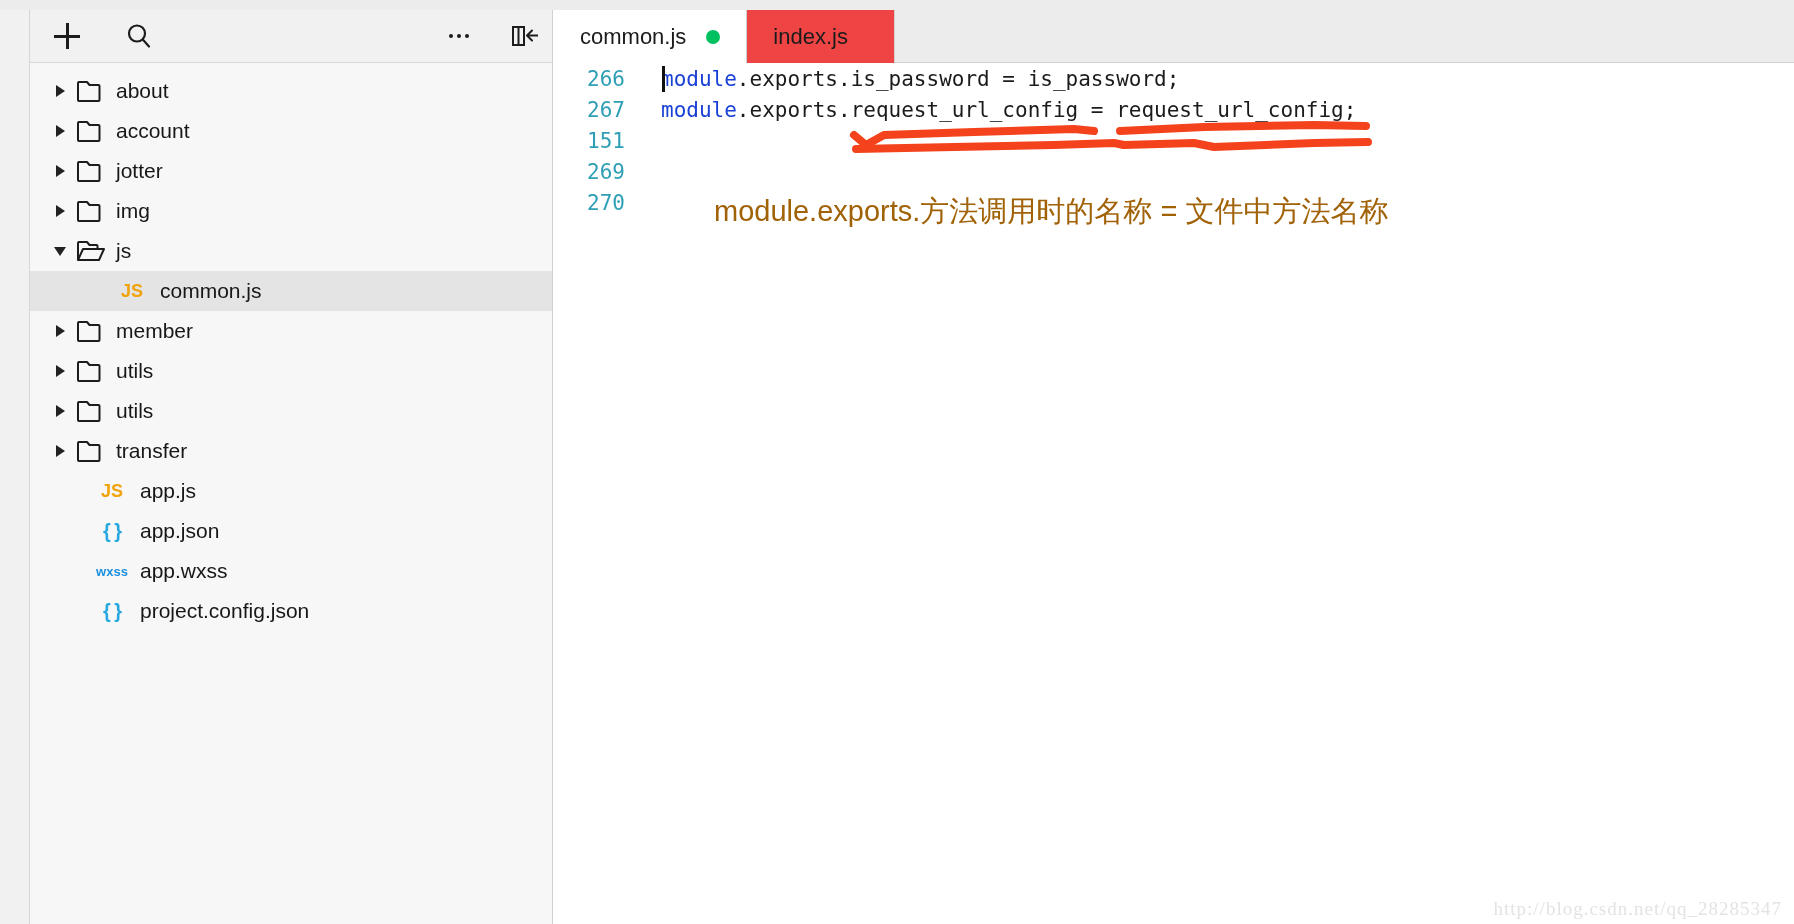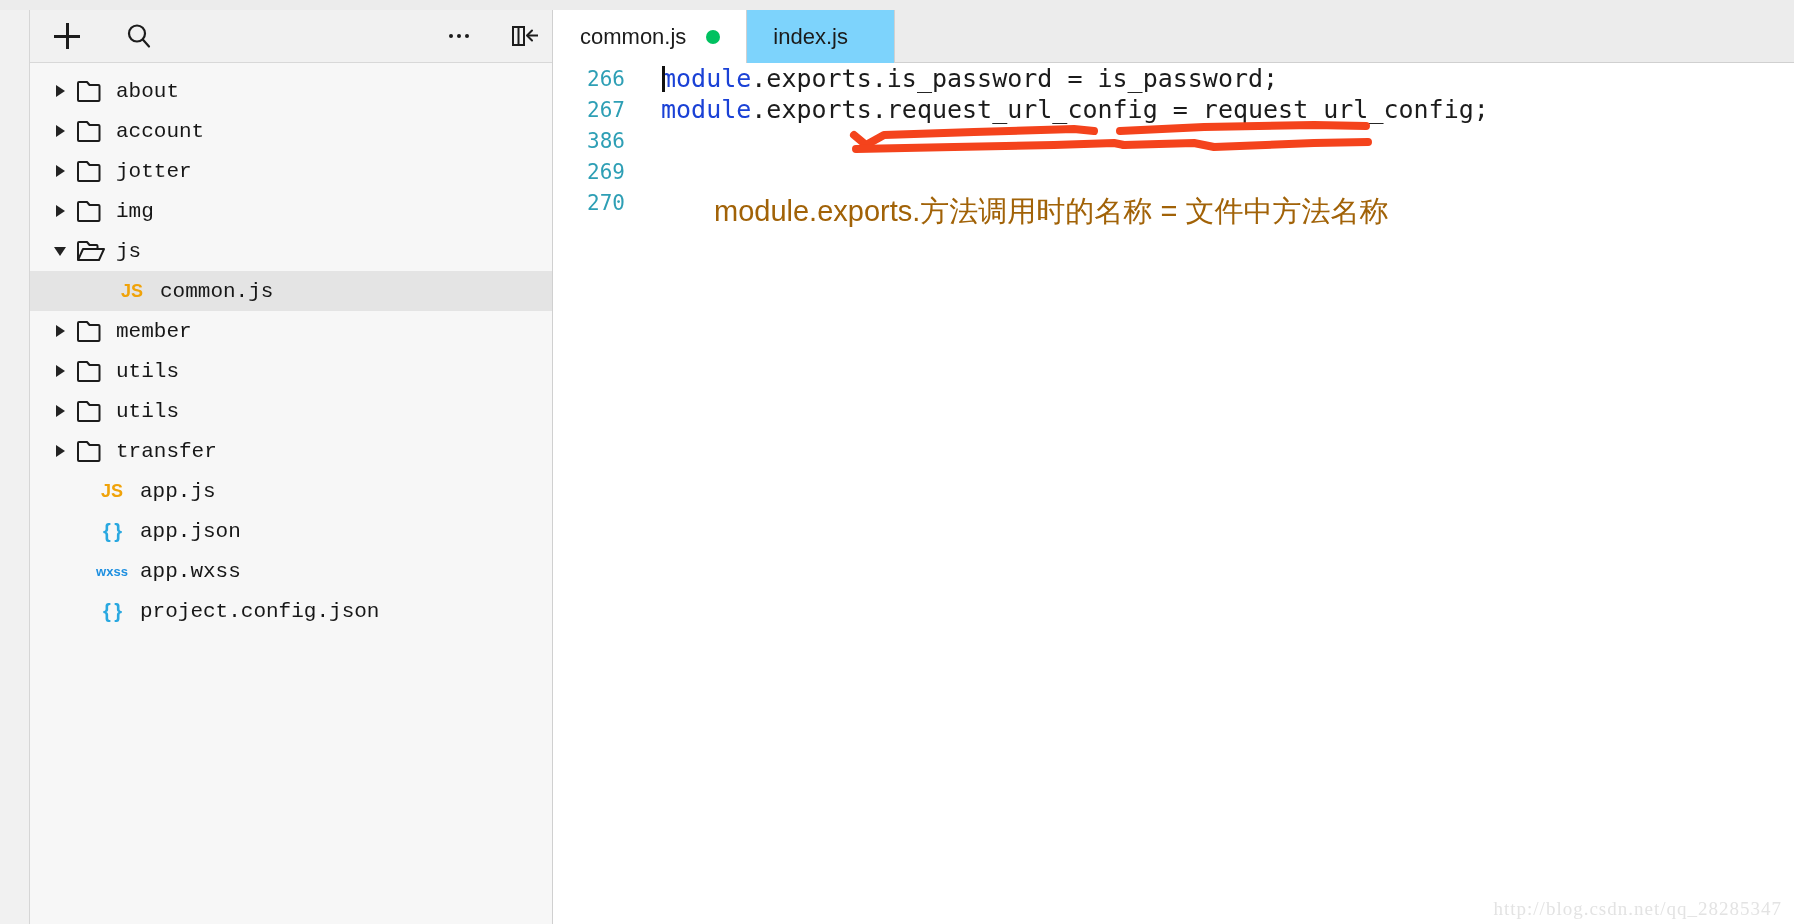--- a/index.html
+++ b/index.html
@@ -97,21 +97,20 @@
     border-right: 6px solid transparent;
   }
   .tw-icon {
     position: absolute; left: 46px;
     width: 34px; height: 26px;
     display: flex; align-items: center; justify-content: flex-start;
   }
   .tw-label {
     position: absolute; left: 86px;
     white-space: nowrap;
-    font-family: Liberation Mono, monospace;
   }
   
   .tree-row.file .tw-icon { left: 62px; width: 40px; justify-content: center; }
   .tree-row.file .tw-label { left: 110px; }
   .tree-row.file.nested .tw-icon { left: 82px; }
   .tree-row.file.nested .tw-label { left: 130px; }
 
   .badge-js   { color: #f0a30a; font-size: 18px; font-weight: 700; font-family: "Liberation Sans", sans-serif; }
   .badge-json { color: #29a8e0; font-size: 20px; font-weight: 700; letter-spacing: -1px; }
   .badge-wxss { color: #1d8fe0; font-size: 13px; font-weight: 700; }
@@ -129,21 +128,21 @@
     border-bottom: 1px solid #d0d0d0;
     display: flex;
   }
   .tab {
     position: relative;
     height: 53px;
     display: flex; align-items: center;
     padding: 0 26px;
     font-size: 22px;
     color: #1b1b1b;
-    background: #7dd3fc;
+    background: #ef4444;
     border-right: 1px solid #d0d0d0;
     cursor: pointer;
     white-space: nowrap;
   }
   .tab.active { background: #ffffff; }
   .tab .tab-label { padding-right: 20px; }
   .tab-dot {
     width: 14px; height: 14px;
     border-radius: 50%;
     background: #00c160;
@@ -164,21 +163,21 @@
   }
   .gutter {
     width: 85px;
     text-align: right;
     padding-right: 14px;
     color: #2e9fb5;
     font-size: 21px;
     user-select: none;
   }
   .code-text {
-    font-size: 25px;
+    font-size: 21px;
     color: #1b1b1b;
     white-space: pre;
     padding-left: 22px;
   }
   .kw-module { color: #1a41d6; }
 
   
   .caret {
     position: absolute;
     left: 108px; top: 3px;
@@ -399,21 +398,21 @@
       <div id="codelines">
           <div class="code-line">
             <span class="gutter">266</span>
             <span class="code-text"><span class="kw-module">module</span><span>.exports.is_password = is_password;</span></span>
           </div>
           <div class="code-line">
             <span class="gutter">267</span>
             <span class="code-text"><span class="kw-module">module</span><span>.exports.request_url_config = request_url_config;</span></span>
           </div>
           <div class="code-line">
-            <span class="gutter">386</span>
+            <span class="gutter">151</span>
             <span class="code-text"><span class="kw-module"></span><span></span></span>
           </div>
           <div class="code-line">
             <span class="gutter">269</span>
             <span class="code-text"><span class="kw-module"></span><span></span></span>
           </div>
           <div class="code-line">
             <span class="gutter">270</span>
             <span class="code-text"><span class="kw-module"></span><span></span></span>
           </div>

